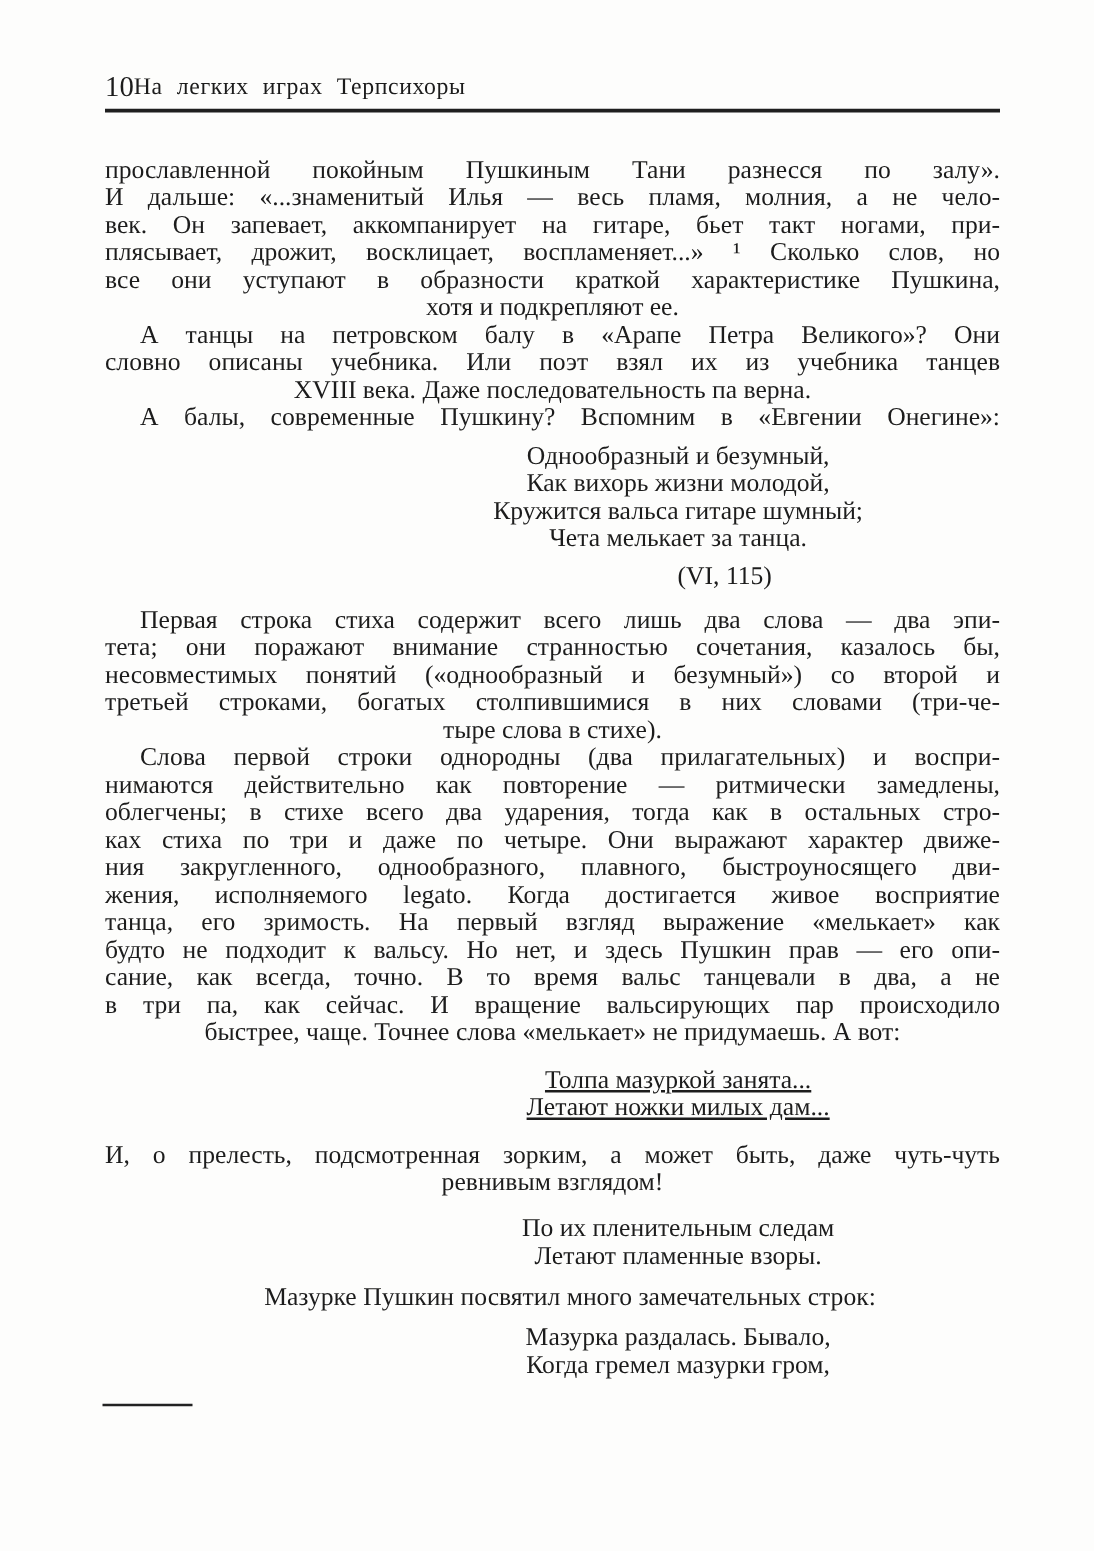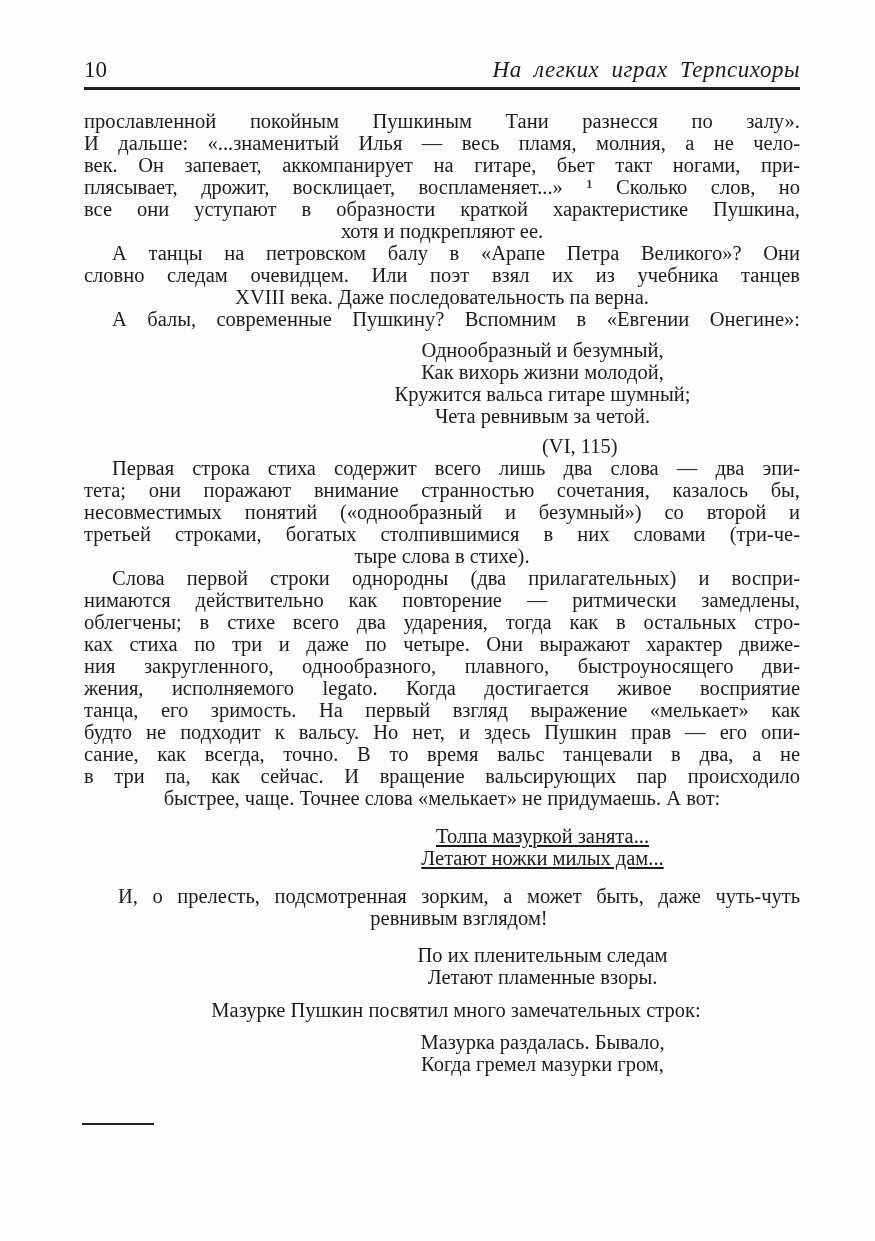--- a/index.html
+++ b/index.html
@@ -15,65 +15,63 @@
     font-family: "Liberation Serif", serif;
     color: #1c1c1c;
     overflow: hidden;
   }
   .page-header {
     position: absolute;
     left: 84px;
     top: 57px;
     width: 716px;
     display: flex;
-    justify-content: space-between;
     align-items: flex-end;
   }
   .page-number {
     font-size: 23px;
     line-height: 26px;
   }
   .running-head {
-    font-style: italic;
-    font-size: 23px;
+    font-size: 19px;
     line-height: 26px;
     word-spacing: 6px;
     letter-spacing: 0.5px;
   }
   .header-rule {
     position: absolute;
     left: 84px;
     top: 87px;
     width: 716px;
     height: 3px;
     background: #1f1f1f;
   }
   .text-body {
     position: absolute;
     left: 84px;
-    top: 110px;
+    top: 125px;
     width: 716px;
     font-size: 20.5px;
     line-height: 22px;
   }
   .block { margin: 0; }
   .line { min-height: 22px; text-align: center; }
   .paragraph .line.just {
     text-align: justify;
     text-align-last: justify;
   }
   .paragraph.indent > .line:first-child { text-indent: 28px; }
   .verse { padding-left: 201px; }
   .attribution { margin-left: 458px; }
   
   .text-body > :nth-child(4)  { margin-top: 9px; }   
   .text-body > :nth-child(5)  { margin-top: 8px; }   
-  .text-body > :nth-child(6)  { }  
+  .text-body > :nth-child(6)  { margin-top: 13px; }  
   .text-body > :nth-child(8)  { margin-top: 16px; text-decoration: underline; }  
-  .text-body > :nth-child(9)  { margin-top: 16px; margin-left: 34px; }  
+  .text-body > :nth-child(9)  { margin-top: 16px; }  
   .text-body > :nth-child(10) { margin-top: 15px; }  
   .text-body > :nth-child(11) { margin-top: 11px; }  
   .text-body > :nth-child(12) { margin-top: 10px; }  
   .footnote-rule {
     position: absolute;
     left: 82px;
     top: 1123px;
     width: 72px;
     height: 2px;
     background: #222;
@@ -108,31 +106,31 @@
       <div class="block paragraph">
         <div class="line just">прославленной покойным Пушкиным Тани разнесся по залу».</div>
         <div class="line just">И дальше: «...знаменитый Илья — весь пламя, молния, а не чело-</div>
         <div class="line just">век. Он запевает, аккомпанирует на гитаре, бьет такт ногами, при-</div>
         <div class="line just">плясывает, дрожит, восклицает, воспламеняет...» ¹ Сколько слов, но</div>
         <div class="line just">все они уступают в образности краткой характеристике Пушкина,</div>
         <div class="line">хотя и подкрепляют ее.</div>
       </div>
       <div class="block paragraph indent">
         <div class="line just">А танцы на петровском балу в «Арапе Петра Великого»? Они</div>
-        <div class="line just">словно следам очевидцем. Или поэт взял их из учебника танцев</div>
+        <div class="line just">словно описаны учебника. Или поэт взял их из учебника танцев</div>
         <div class="line">XVIII века. Даже последовательность па верна.</div>
       </div>
       <div class="block paragraph indent">
         <div class="line just">А балы, современные Пушкину? Вспомним в «Евгении Онегине»:</div>
       </div>
       <div class="block verse">
         <div class="line">Однообразный и безумный,</div>
         <div class="line">Как вихорь жизни молодой,</div>
         <div class="line">Кружится вальса гитаре шумный;</div>
-        <div class="line">Чета ревнивым за четой.</div>
+        <div class="line">Чета мелькает за танца.</div>
       </div>
       <div class="block attribution">(VI, 115)</div>
       <div class="block paragraph indent">
         <div class="line just">Первая строка стиха содержит всего лишь два слова — два эпи-</div>
         <div class="line just">тета; они поражают внимание странностью сочетания, казалось бы,</div>
         <div class="line just">несовместимых понятий («однообразный и безумный») со второй и</div>
         <div class="line just">третьей строками, богатых столпившимися в них словами (три-че-</div>
         <div class="line">тыре слова в стихе).</div>
       </div>
       <div class="block paragraph indent">

